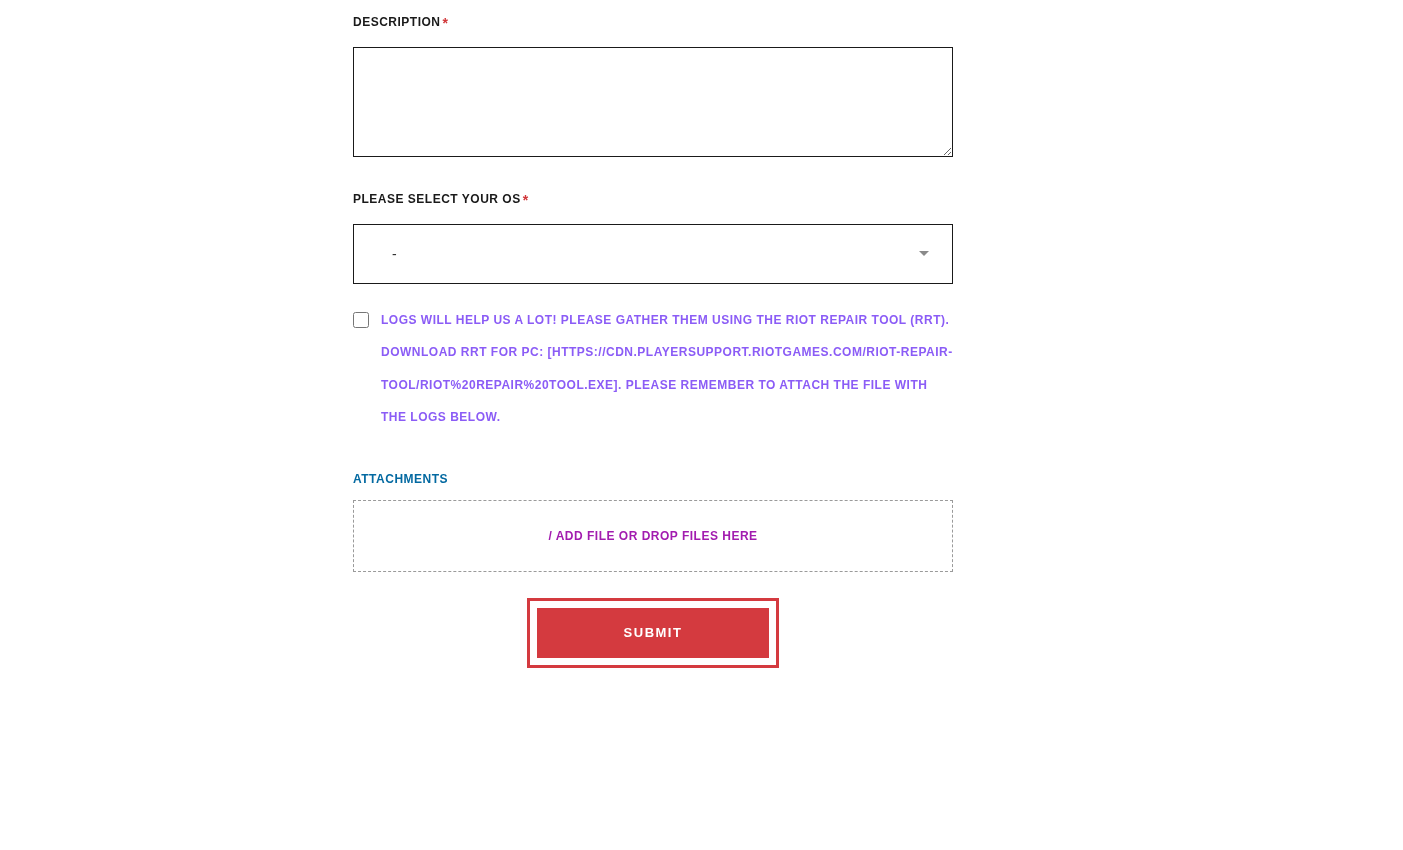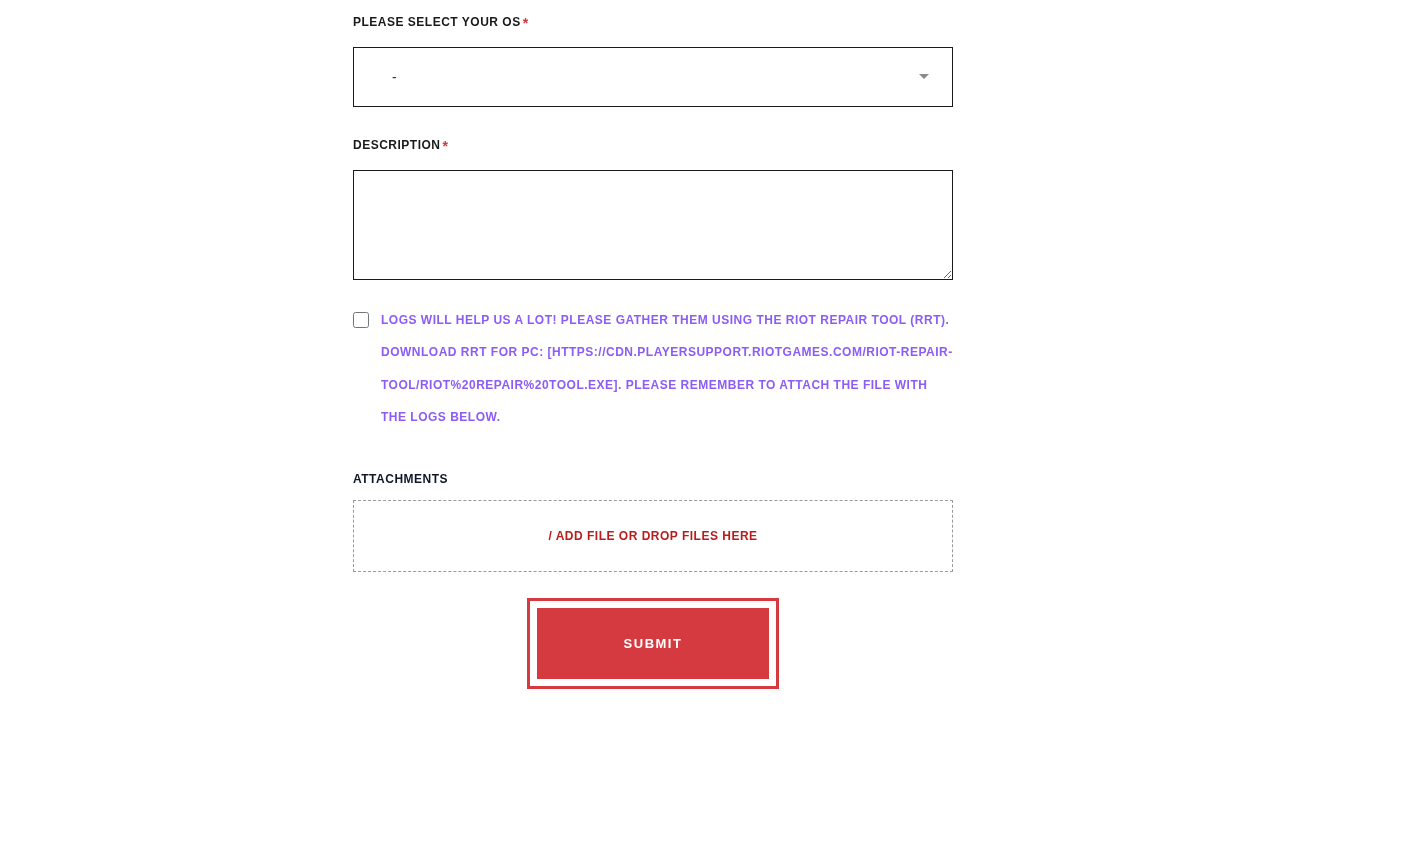--- a/index.html
+++ b/index.html
@@ -103,97 +103,97 @@
     }
     .helper-link {
       color: #d13639;
       text-decoration: none;
       cursor: pointer;
     }
     .attachments-label {
       font-size: 12px;
       font-weight: 600;
       letter-spacing: 0.5px;
-      color: #0f172a;
+      color: #0369a1;
       text-transform: uppercase;
       margin-top: 38px;
       margin-bottom: 14px;
     }
     .dropzone {
       width: 100%;
       height: 72px;
       border: 1px dashed #9a9a9a;
       display: flex;
       align-items: center;
       justify-content: center;
       cursor: pointer;
       background: #ffffff;
     }
     .dropzone-text {
       font-size: 12px;
       font-weight: 700;
       letter-spacing: 0.5px;
-      color: #b91c1c;
+      color: #a21caf;
       text-transform: uppercase;
     }
     .submit-wrapper {
       margin-top: 26px;
       display: flex;
       justify-content: center;
     }
     .submit-outer {
       border: 3px solid #d43a3f;
       padding: 7px;
       display: inline-block;
     }
     .submit-button {
       background: #d43a3f;
       color: #ffffff;
       border: none;
       padding: 0;
       width: 232px;
-      height: 71px;
+      height: 50px;
       font-size: 13px;
       font-weight: 700;
       letter-spacing: 1.5px;
       text-transform: uppercase;
       cursor: pointer;
       display: flex;
       align-items: center;
       justify-content: center;
     }
   </style>
 </head>
 <body>
 
 <div class="form-container">
+
+  <div class="form-group">
+    <label class="field-label">
+      <span>DESCRIPTION</span><span class="required">*</span>
+    </label>
+    <textarea class="textarea-field" style=""></textarea>
+  </div>
 
   <div class="form-group">
     <label class="field-label">
       <span>PLEASE SELECT YOUR OS</span><span class="required">*</span>
     </label>
     <div class="select-wrapper">
       <button class="select-field">
         <span>-</span>
       </button>
       <span class="select-caret">
         <svg width="10" height="6" viewBox="0 0 10 6">
             <path d="M0 0 L5 5 L10 0 Z" fill="#8a8a8a"></path>
           </svg>
       </span>
     </div>
   </div>
 
-  <div class="form-group">
-    <label class="field-label">
-      <span>DESCRIPTION</span><span class="required">*</span>
-    </label>
-    <textarea class="textarea-field" style=""></textarea>
-  </div>
-
   <div class="checkbox-row">
     <input type="checkbox" class="checkbox-input" style="">
     <label class="checkbox-label">LOGS WILL HELP US A LOT! PLEASE GATHER THEM USING THE RIOT REPAIR TOOL (RRT). DOWNLOAD RRT FOR PC: [HTTPS://CDN.PLAYERSUPPORT.RIOTGAMES.COM/RIOT-REPAIR-TOOL/RIOT%20REPAIR%20TOOL.EXE]. PLEASE REMEMBER TO ATTACH THE FILE WITH THE LOGS BELOW.</label>
   </div>
 
 
   <div class="attachments-label">ATTACHMENTS</div>
   <div class="dropzone">
     <span class="dropzone-text">/ ADD FILE OR DROP FILES HERE</span>
   </div>

